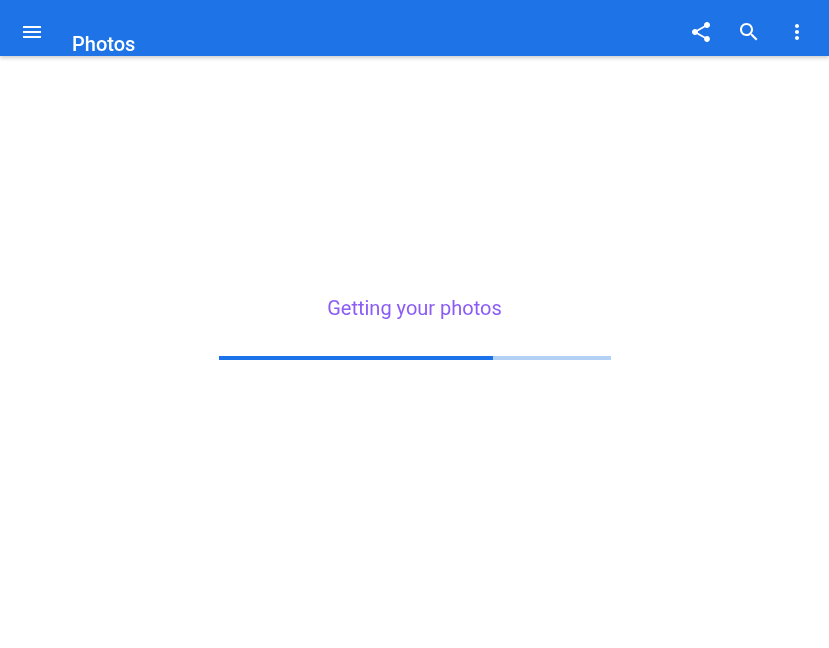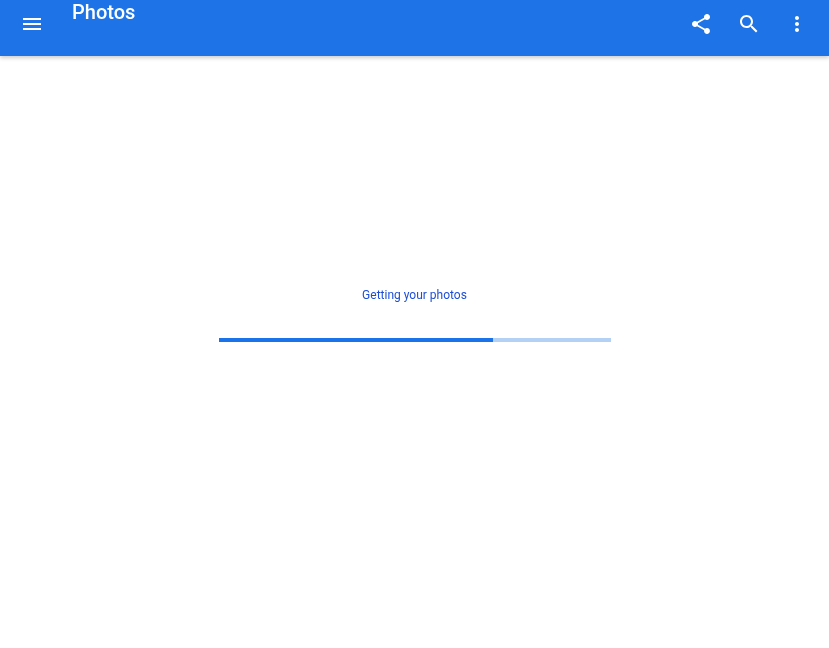--- a/index.html
+++ b/index.html
@@ -11,21 +11,21 @@
       font-family: Roboto, Arial, sans-serif;
       width: 829px;
       height: 648px;
       background: #fff;
       overflow: hidden;
     }
     .app-bar {
       height: 56px;
       background: #1e73e6;
       display: flex;
-      align-items: flex-start;
+      align-items: flex-end;
       padding: 0 8px;
       box-shadow: 0 2px 4px rgba(0,0,0,0.2);
     }
     .icon-btn {
       width: 48px;
       height: 48px;
       display: flex;
       align-items: center;
       justify-content: center;
       cursor: pointer;
@@ -47,23 +47,24 @@
     }
     .content {
       height: calc(648px - 56px);
       display: flex;
       flex-direction: column;
       align-items: center;
       justify-content: flex-start;
       padding-top: 232px;
     }
     .loading-text {
-      color: #1d4ed8;
-      font-size: 12px;
+      color: #8b5cf6;
+      font-size: 20px;
       margin-bottom: 36px;
+      margin-top: 8px;
     }
     .progress-bar {
       width: 392px;
       height: 4px;
       background: #b3d1f5;
       position: relative;
       overflow: hidden;
     }
     .progress-fill {
       position: absolute;

